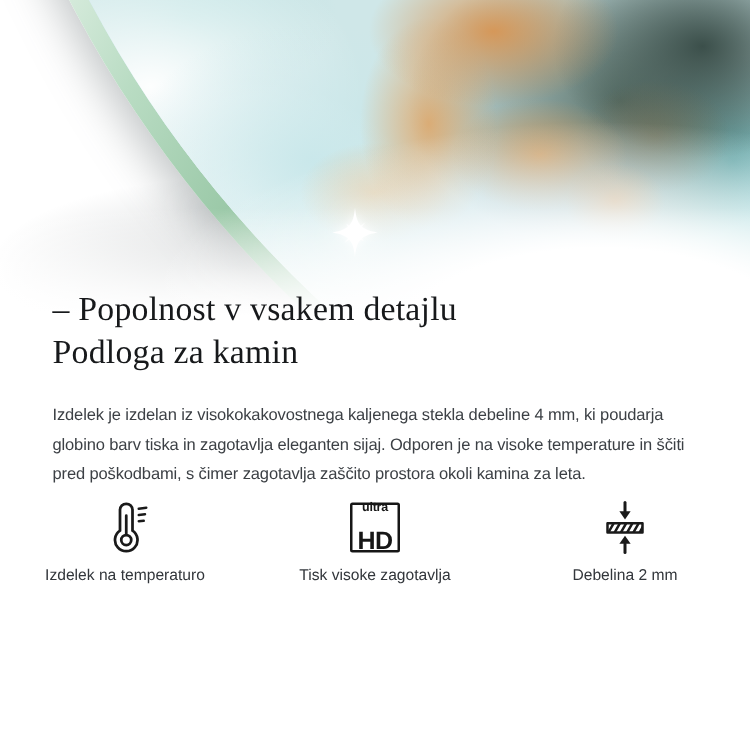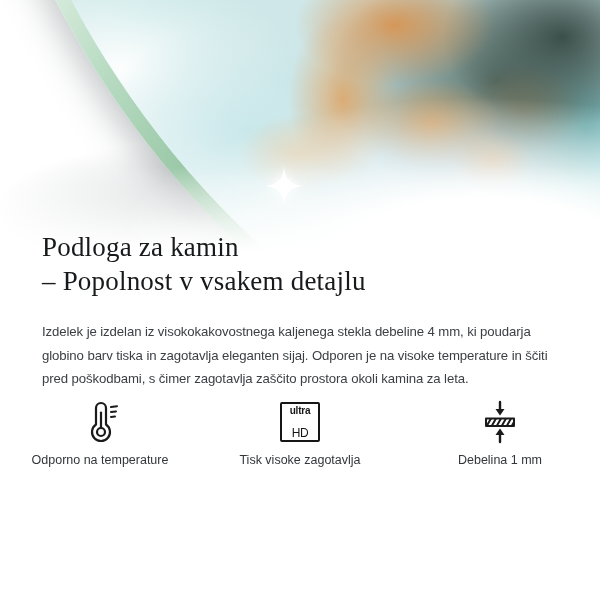--- a/index.html
+++ b/index.html
@@ -90,21 +90,21 @@
 
   .icn { stroke:#1a1a1a; fill:none; stroke-width:2.2; stroke-linecap:round; stroke-linejoin:round; }
   .icn .fill { fill:#1a1a1a; stroke:none; }
 
   .uhd-box {
     width:40px; height:40px; border:2.5px solid #161616; border-radius:2px;
     display:flex; flex-direction:column; align-items:center; justify-content:center;
     line-height:1; color:#161616;
   }
   .uhd-top { font-size:10px; font-weight:700; letter-spacing:-.2px; }
-  .uhd-bottom { font-size:12px; font-weight:400; letter-spacing:-.5px; margin-top:11px; }
+  .uhd-bottom { font-size:20px; font-weight:700; letter-spacing:-.5px; margin-top:11px; }
 </style>
 </head>
 <body>
 
 <div class="hero">
   <div class="ambient-shadow"></div>
 
   <div class="glass-outer">
     <div class="glass-inner">
       <div class="artwork"></div>
@@ -116,40 +116,40 @@
       <path fill="#ffffff" d="M22 10 C22.7 17.6 24.4 20.3 32 22 C24.4 23.7 22.7 26.4 22 34 C21.3 26.4 19.6 23.7 12 22 C19.6 20.3 21.3 17.6 22 10 Z"></path>
     </g>
     <path fill="#ffffff" d="M22 2 C23.2 15 26 19.4 40 22 C26 24.6 23.2 29 22 42 C20.8 29 18 24.6 4 22 C18 19.4 20.8 15 22 2 Z"></path>
     <circle cx="22" cy="22" r="2.2" fill="#ffffff"></circle>
   </svg>
 
   <div class="hero-fade"></div>
 </div>
 
 <h1 class="title">
+  <span>– Popolnost v vsakem detajlu</span>
   <span>Podloga za kamin</span>
-  <span>– Popolnost v vsakem detajlu</span>
 </h1>
 
 <p class="desc">Izdelek je izdelan iz visokokakovostnega kaljenega stekla debeline 4 mm, ki poudarja globino barv tiska in zagotavlja eleganten sijaj. Odporen je na visoke temperature in ščiti pred poškodba­mi, s čimer zagotavlja zaščito prostora okoli kamina za leta.</p>
 
 <div class="features">
 
   <div class="feature">
     <div class="icon-box">
       <svg class="icn" width="40" height="46" viewBox="0 0 40 46">
         <path d="M16 9 a5 5 0 0 1 10 0 v16.5 a9 9 0 1 1 -10 0 Z"></path>
         <circle cx="21" cy="33" r="4"></circle>
         <line x1="21" y1="28.6" x2="21" y2="13.5"></line>
         <line x1="31" y1="8" x2="37" y2="7.2" stroke-width="2"></line>
         <line x1="31" y1="13" x2="36" y2="12.4" stroke-width="2"></line>
         <line x1="31" y1="18" x2="35" y2="17.6" stroke-width="2"></line>
       </svg>
     </div>
-    <div class="feature-label">Odporno na temperature</div>
+    <div class="feature-label">Izdelek na temperaturo</div>
   </div>
 
   <div class="feature">
     <div class="icon-box">
       <div class="uhd-box">
         <span class="uhd-top">ultra</span>
         <span class="uhd-bottom">HD</span>
       </div>
     </div>
     <div class="feature-label">Tisk visoke zagotavlja</div>
@@ -174,16 +174,16 @@
           <path d="M20 29 L28 15"></path>
             <path d="M25 29 L33 15"></path>
             <path d="M30 29 L38 15"></path>
         </g>
         <path d="M20 2 V9" stroke-width="2.4"></path>
         <path class="fill" d="M15.5 9 H24.5 L20 15.5 Z"></path>
         <path d="M20 42 V35" stroke-width="2.4"></path>
         <path class="fill" d="M15.5 35 H24.5 L20 28.5 Z"></path>
       </svg>
     </div>
-    <div class="feature-label">Debelina 1 mm</div>
+    <div class="feature-label">Debelina 2 mm</div>
   </div>
 
 </div>
 
 </body></html>

